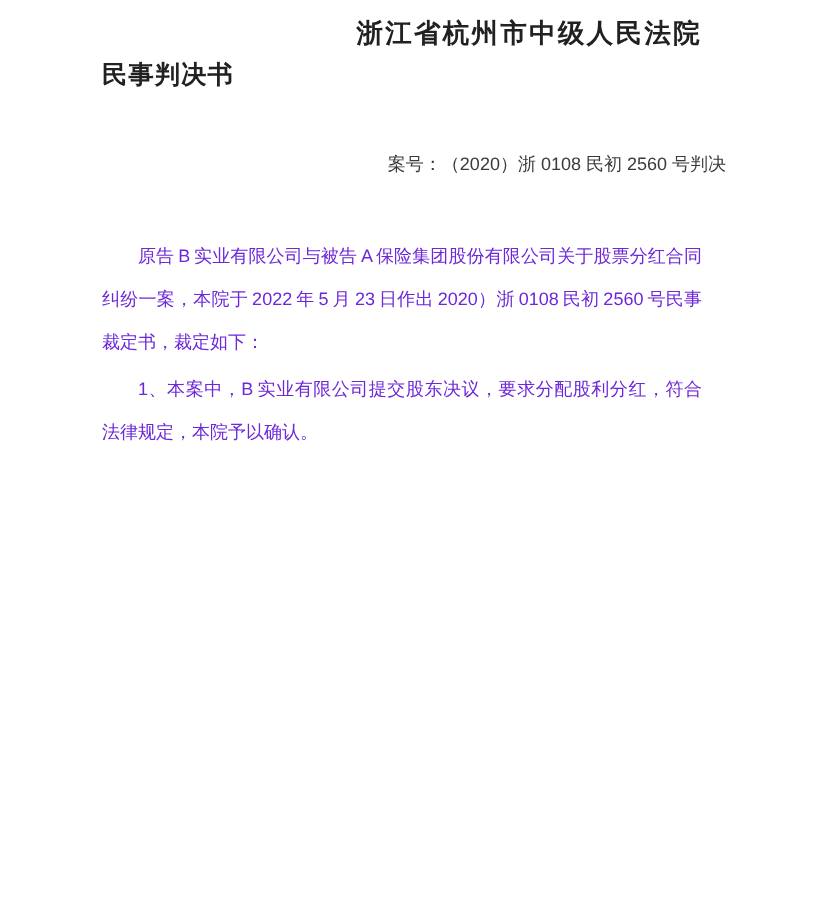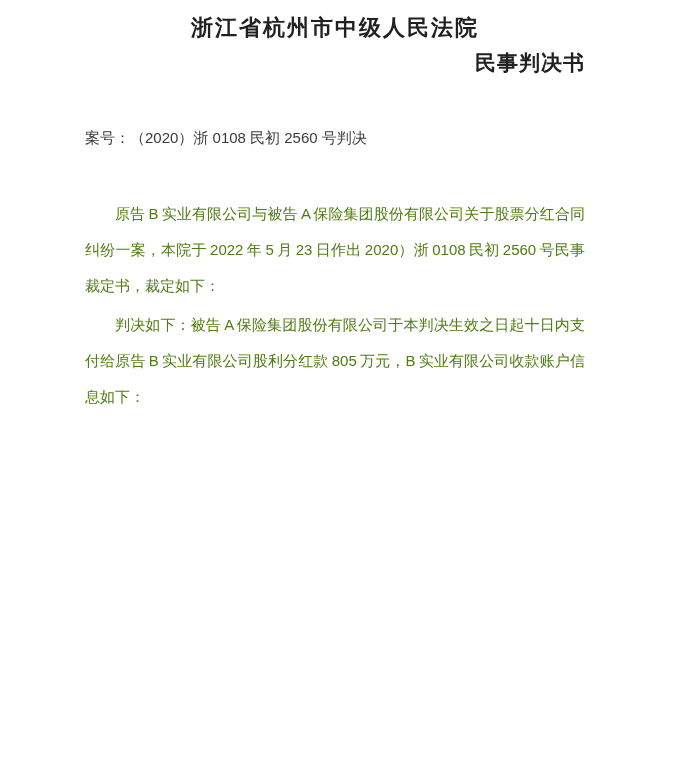--- a/index.html
+++ b/index.html
@@ -16,60 +16,61 @@
     padding: 0 112px 0 85px;
     overflow: hidden;
     font-family: "Liberation Sans", "DejaVu Sans", sans-serif;
     color: #3a3a3a;
   }
   .court-title {
     margin: 10px 0 0 0;
     font-size: 22px;
     line-height: 35px;
     font-weight: bold;
-    text-align: center;
+    text-align: right;
     letter-spacing: 2px;
     color: #212121;
     white-space: nowrap;
   }
   .doc-type {
     margin: 0;
     font-size: 21px;
     line-height: 35px;
     font-weight: bold;
-    text-align: right;
+    text-align: left;
     letter-spacing: 1px;
     color: #212121;
     white-space: nowrap;
   }
   .case-no {
     margin: 40px -20px 0 0;
     font-size: 15px;
     line-height: 36px;
+    text-align: right;
     color: #3a3a3a;
     white-space: nowrap;
   }
   .doc-body {
     margin-top: 40px;
   }
   .doc-body p {
     margin: 0 0 3px 0;
     font-size: 15px;
     line-height: 36px;
     text-indent: 2em;
     text-align: justify;
     text-justify: inter-ideograph;
     word-spacing: -1px;
-    color: #4d7c0f;
+    color: #6d28d9;
   }
 </style>
 </head>
 <body>
 
 <div class="page">
   <h1 class="court-title">浙江省杭州市中级人民法院</h1>
   <h2 class="doc-type">民事判决书</h2>
   <div class="case-no">案号：（2020）浙 0108 民初 2560 号判决</div>
   <div class="doc-body">
       <p>原告 B 实业有限公司与被告 A 保险集团股份有限公司关于股票分红合同纠纷一案，本院于 2022 年 5 月 23 日作出 2020）浙 0108 民初 2560 号民事裁定书，裁定如下：</p>
-      <p>判决如下：被告 A 保险集团股份有限公司于本判决生效之日起十日内支付给原告 B 实业有限公司股利分红款 805 万元，B 实业有限公司收款账户信息如下：</p>
+      <p>1、本案中，B 实业有限公司提交股东决议，要求分配股利分红，符合法律规定，本院予以确认。</p>
     </div>
 </div>
 
 </body></html>

